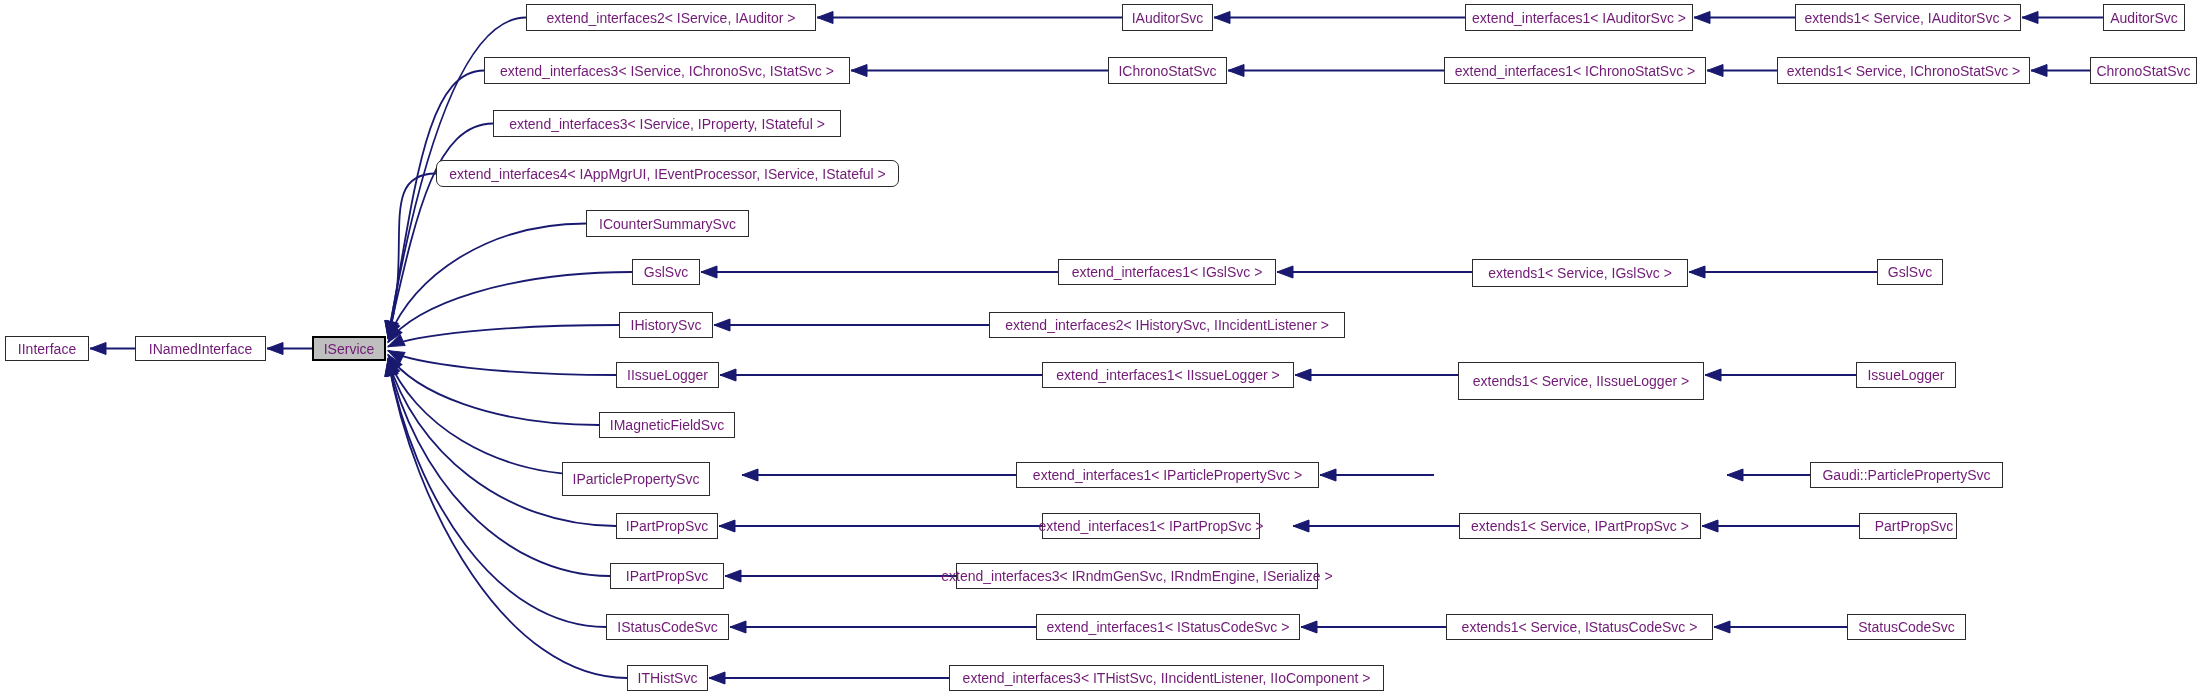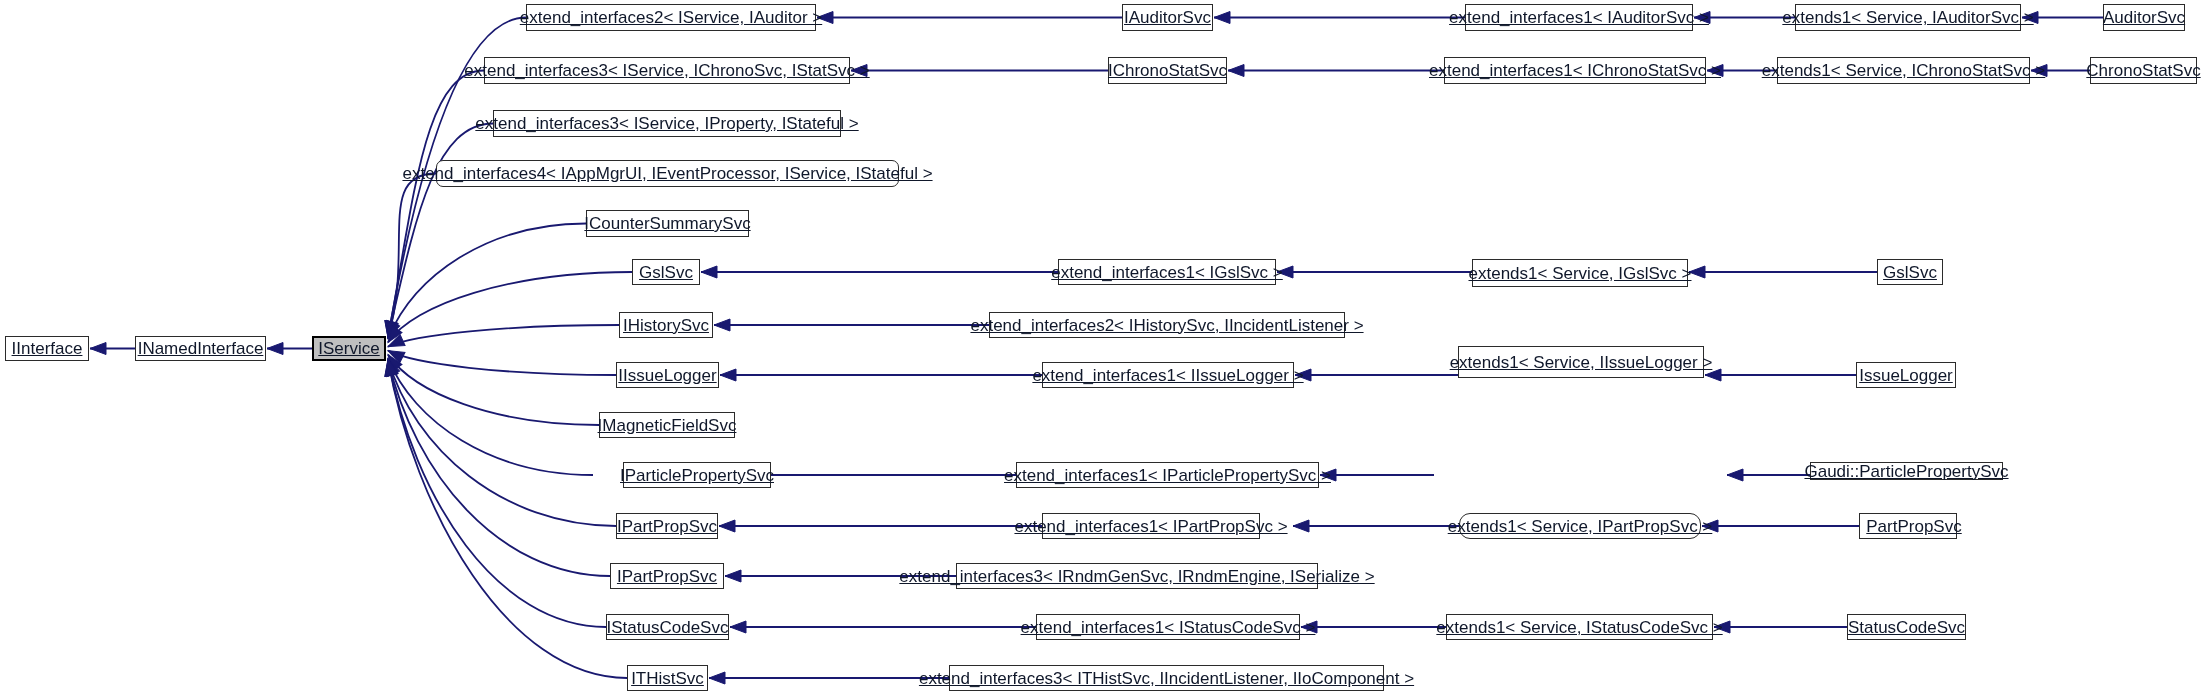--- a/index.html
+++ b/index.html
@@ -10,30 +10,29 @@
     background: #ffffff;
     font-family: "Liberation Sans", sans-serif;
     overflow: hidden;
   }
   #edges { position: absolute; left: 0; top: 0; width: 2208px; height: 696px; }
   .node {
     position: absolute;
     box-sizing: border-box;
     border: 1.5px solid #2b2b2b;
     background: #ffffff;
-    color: #0f172a;
+    color: #701a75;
     display: flex;
     align-items: center;
     justify-content: center;
-    font-size: 17px;
+    font-size: 14px;
     line-height: 1;
     white-space: nowrap;
     cursor: pointer;
     z-index: 2;
-    text-decoration: underline;
   }
   .node.hl {
     background: #bfbfbf;
     border: 2.5px solid #000000;
   }
 </style>
 </head>
 <body>
 
 <div id="canvas">
@@ -103,29 +102,29 @@
     <div class="node" style="left: 436px; top: 160px; width: 463px; height: 27px; border-radius: 7px;">extend_interfaces4&lt; IAppMgrUI, IEventProcessor, IService, IStateful &gt;</div>
     <div class="node" style="left: 586px; top: 210px; width: 163px; height: 27px;">ICounterSummarySvc</div>
     <div class="node" style="left: 632px; top: 259px; width: 68px; height: 26px;">GslSvc</div>
     <div class="node" style="left: 1058px; top: 259px; width: 218px; height: 26px;">extend_interfaces1&lt; IGslSvc &gt;</div>
     <div class="node" style="left: 1472px; top: 259px; width: 216px; height: 28px;">extends1&lt; Service, IGslSvc &gt;</div>
     <div class="node" style="left: 1877px; top: 259px; width: 66px; height: 26px;">GslSvc</div>
     <div class="node" style="left: 619px; top: 312px; width: 94px; height: 26px;">IHistorySvc</div>
     <div class="node" style="left: 989px; top: 312px; width: 356px; height: 26px;">extend_interfaces2&lt; IHistorySvc, IIncidentListener &gt;</div>
     <div class="node" style="left: 616px; top: 362px; width: 103px; height: 26px;">IIssueLogger</div>
     <div class="node" style="left: 1042px; top: 362px; width: 252px; height: 26px;">extend_interfaces1&lt; IIssueLogger &gt;</div>
-    <div class="node" style="left: 1458px; top: 346px; width: 246px; height: 32px;">extends1&lt; Service, IIssueLogger &gt;</div>
+    <div class="node" style="left: 1458px; top: 362px; width: 246px; height: 38px;">extends1&lt; Service, IIssueLogger &gt;</div>
     <div class="node" style="left: 1856px; top: 362px; width: 100px; height: 26px;">IssueLogger</div>
     <div class="node" style="left: 599px; top: 412px; width: 136px; height: 26px;">IMagneticFieldSvc</div>
-    <div class="node" style="left: 623px; top: 462px; width: 148px; height: 26px;">IParticlePropertySvc</div>
+    <div class="node" style="left: 562px; top: 462px; width: 148px; height: 34px;">IParticlePropertySvc</div>
     <div class="node" style="left: 1016px; top: 462px; width: 303px; height: 26px;">extend_interfaces1&lt; IParticlePropertySvc &gt;</div>
-    <div class="node" style="left: 1810px; top: 462px; width: 193px; height: 18px;">Gaudi::ParticlePropertySvc</div>
+    <div class="node" style="left: 1810px; top: 462px; width: 193px; height: 26px;">Gaudi::ParticlePropertySvc</div>
     <div class="node" style="left: 616px; top: 513px; width: 102px; height: 26px;">IPartPropSvc</div>
     <div class="node" style="left: 1042px; top: 513px; width: 218px; height: 26px;">extend_interfaces1&lt; IPartPropSvc &gt;</div>
-    <div class="node" style="left: 1459px; top: 513px; width: 242px; height: 26px; border-radius: 11px;">extends1&lt; Service, IPartPropSvc &gt;</div>
+    <div class="node" style="left: 1459px; top: 513px; width: 242px; height: 26px;">extends1&lt; Service, IPartPropSvc &gt;</div>
     <div class="node" style="left: 1859px; top: 513px; width: 98px; height: 26px; padding-left: 12px;">PartPropSvc</div>
     <div class="node" style="left: 610px; top: 563px; width: 114px; height: 26px;">IPartPropSvc</div>
     <div class="node" style="left: 956px; top: 563px; width: 362px; height: 26px; text-align: right;">extend_interfaces3&lt; IRndmGenSvc, IRndmEngine, ISerialize &gt;</div>
     <div class="node" style="left: 606px; top: 614px; width: 123px; height: 26px;">IStatusCodeSvc</div>
     <div class="node" style="left: 1036px; top: 614px; width: 264px; height: 26px;">extend_interfaces1&lt; IStatusCodeSvc &gt;</div>
     <div class="node" style="left: 1446px; top: 614px; width: 267px; height: 26px;">extends1&lt; Service, IStatusCodeSvc &gt;</div>
     <div class="node" style="left: 1847px; top: 614px; width: 119px; height: 26px;">StatusCodeSvc</div>
     <div class="node" style="left: 627px; top: 665px; width: 81px; height: 26px;">ITHistSvc</div>
     <div class="node" style="left: 949px; top: 665px; width: 435px; height: 26px;">extend_interfaces3&lt; ITHistSvc, IIncidentListener, IIoComponent &gt;</div>
   </div>

